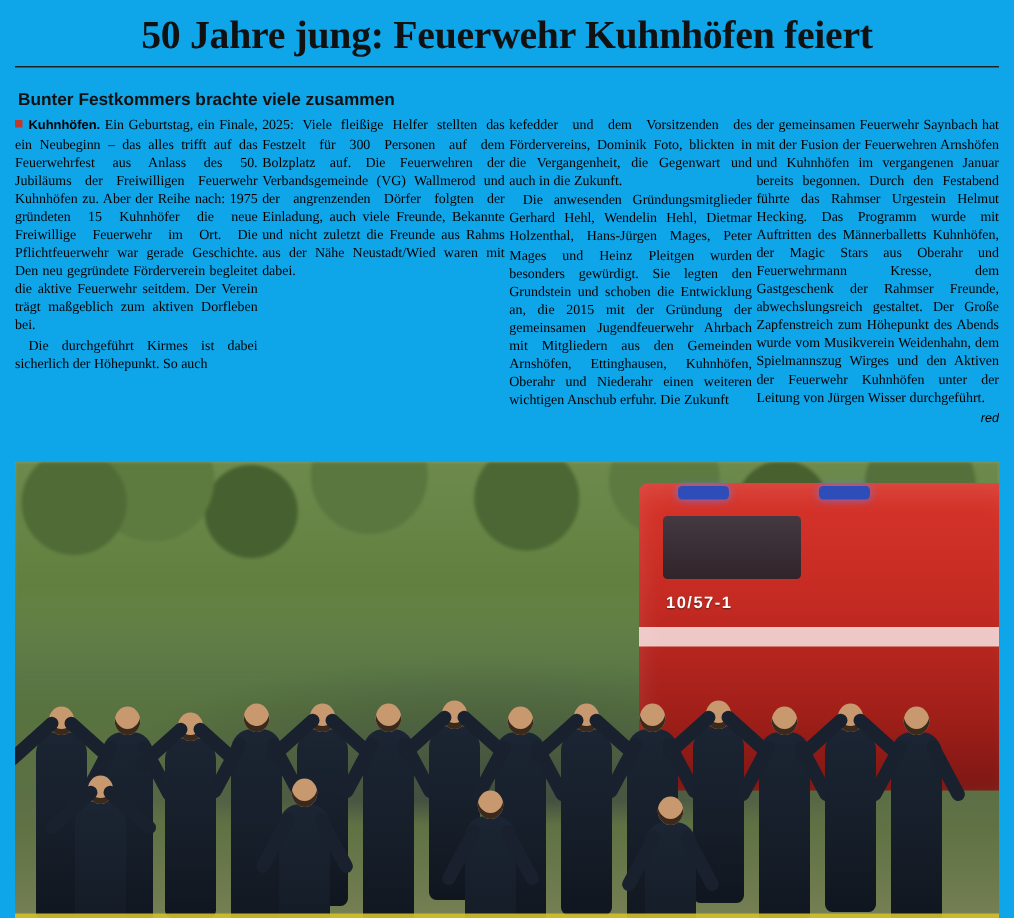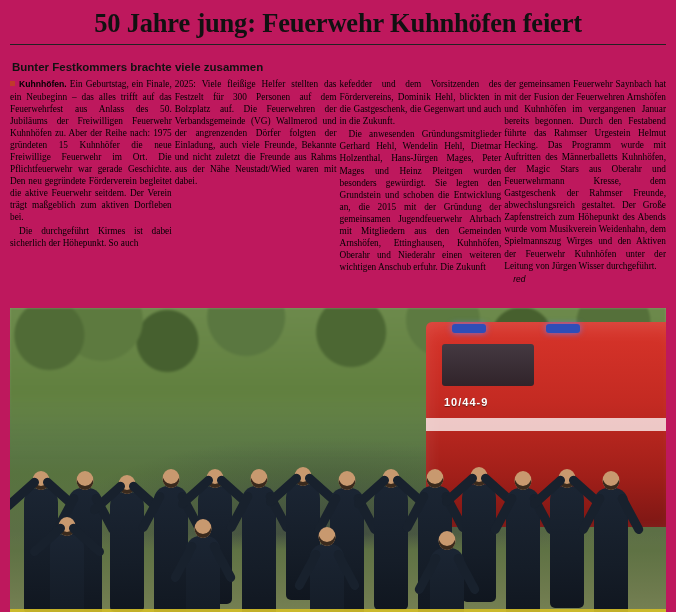--- a/index.html
+++ b/index.html
@@ -13,21 +13,21 @@
     font-family: "Liberation Serif", serif;
     color: #000000;
     overflow: hidden;
   }
   .page {
     position: relative;
     width: 676px;
     height: 612px;
     box-sizing: border-box;
     padding: 8px 10px 0 10px;
-    background: #be185d;
+    background: #0ea5e9;
   }
   .headline {
     font-family: "Liberation Serif", serif;
     font-weight: bold;
     font-size: 26.5px;
     line-height: 1.05;
     letter-spacing: -0.2px;
     text-align: center;
     margin: 2px 0 0 0;
     color: #111;
@@ -239,40 +239,40 @@
     <div class="col">
       <p class="first"><span class="sq"></span><span class="lead-place">Kuhnhöfen.</span> <span>Ein Geburtstag, ein Finale, ein Neubeginn – das alles trifft auf das Feuerwehrfest aus Anlass des 50. Jubiläums der Freiwilligen Feuerwehr Kuhnhöfen zu. Aber der Reihe nach: 1975 gründeten 15 Kuhnhöfer die neue Freiwillige Feuerwehr im Ort. Die Pflichtfeuerwehr war gerade Geschichte. Den neu gegründete Förderverein begleitet die aktive Feuerwehr seitdem. Der Verein trägt maßgeblich zum aktiven Dorfleben bei.</span></p>
       <p>Die durchgeführt Kirmes ist dabei sicherlich der Höhepunkt. So auch</p>
     </div>
 
     <div class="col">
       <p class="first">2025: Viele fleißige Helfer stellten das Festzelt für 300 Personen auf dem Bolzplatz auf. Die Feuerwehren der Verbandsgemeinde (VG) Wallmerod und der angrenzenden Dörfer folgten der Einladung, auch viele Freunde, Bekannte und nicht zuletzt die Freunde aus Rahms aus der Nähe Neustadt/Wied waren mit dabei.</p>
     </div>
 
     <div class="col">
-      <p class="first">kefedder und dem Vorsitzenden des Fördervereins, Dominik Hehl, blickten in die Gastgeschenk, die Gegenwart und auch in die Zukunft.</p>
+      <p class="first">kefedder und dem Vorsitzenden des Fördervereins, Dominik Foto, blickten in die Vergangenheit, die Gegenwart und auch in die Zukunft.</p>
       <p>Die anwesenden Gründungsmitglieder Gerhard Hehl, Wendelin Hehl, Dietmar Holzenthal, Hans-Jürgen Mages, Peter Mages und Heinz Pleitgen wurden besonders gewürdigt. Sie legten den Grundstein und schoben die Entwicklung an, die 2015 mit der Gründung der gemeinsamen Jugendfeuerwehr Ahrbach mit Mitgliedern aus den Gemeinden Arnshöfen, Ettinghausen, Kuhnhöfen, Oberahr und Niederahr einen weiteren wichtigen Anschub erfuhr. Die Zukunft</p>
     </div>
 
     <div class="col">
       <p class="first">der gemeinsamen Feuerwehr Saynbach hat mit der Fusion der Feuerwehren Arnshöfen und Kuhnhöfen im vergangenen Januar bereits begonnen. Durch den Festabend führte das Rahmser Urgestein Helmut Hecking. Das Programm wurde mit Auftritten des Männerballetts Kuhnhöfen, der Magic Stars aus Oberahr und Feuerwehrmann Kresse, dem Gastgeschenk der Rahmser Freunde, abwechslungsreich gestaltet. Der Große Zapfenstreich zum Höhepunkt des Abends wurde vom Musikverein Weidenhahn, dem Spielmannszug Wirges und den Aktiven der Feuerwehr Kuhnhöfen unter der Leitung von Jürgen Wisser durchgeführt.</p>
-      <p style="text-align:left"><span class="endsig">red</span></p>
+      <p style="text-align:right"><span class="endsig">red</span></p>
     </div>
 
   </div>
 
   <div class="photo-wrap">
     <div class="photo">
       <div class="foliage"></div>
 
       <div class="truck">
         <div class="blue-light bl1"></div>
         <div class="blue-light bl2"></div>
         <div class="cab-window"></div>
-        <div class="label">10/44-9</div>
+        <div class="label">10/57-1</div>
         <div class="stripe"></div>
       </div>
 
       <div class="ground"></div>
 
       <div class="crowd">
         <div class="person up" style="left:14px;  bottom:-40px; height:126px;">
             <span class="head"></span>
             <span class="arm l"></span>
             <span class="arm r"></span>

